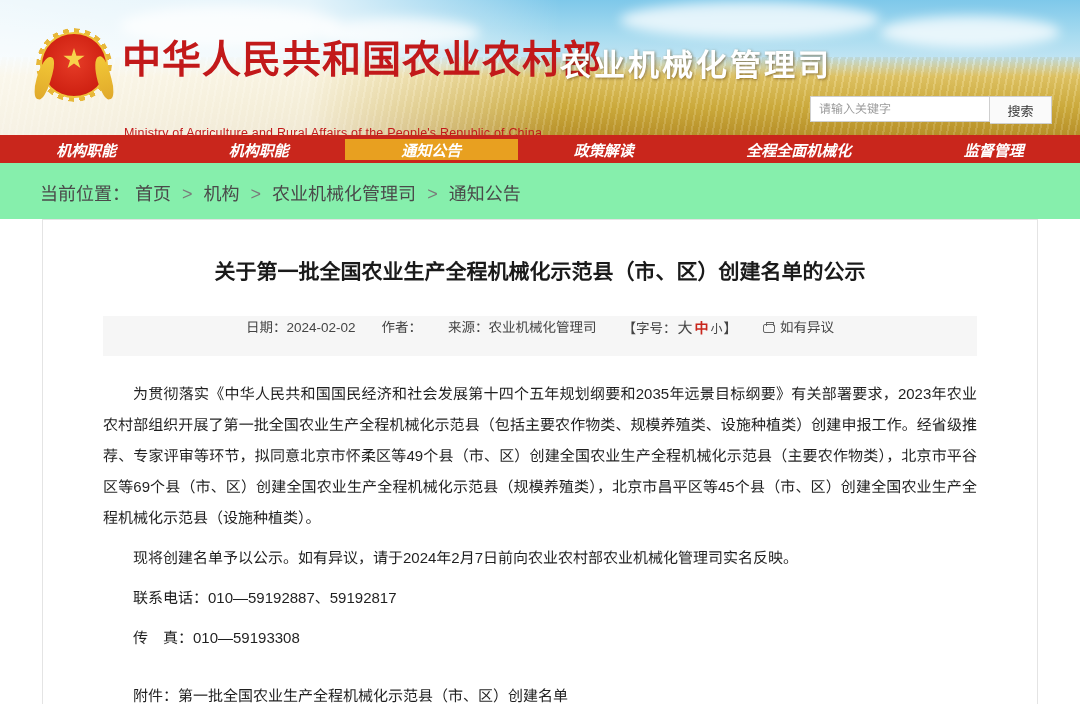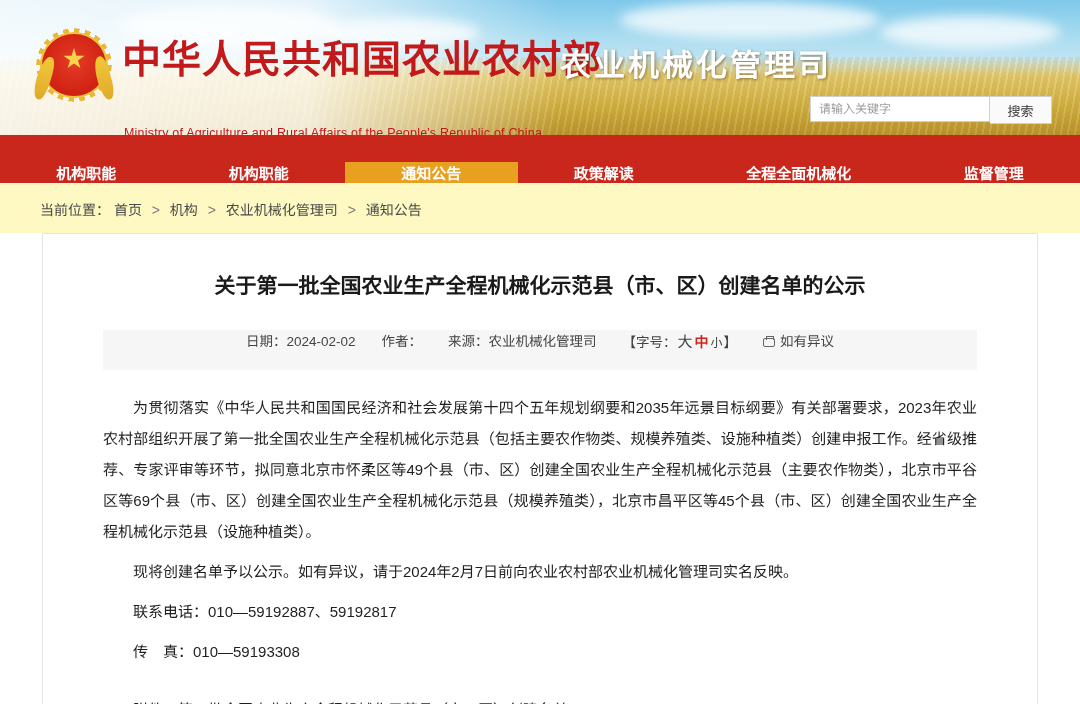--- a/index.html
+++ b/index.html
@@ -133,46 +133,47 @@
     background: #fafafa;
     font-size: 13px;
     color: #333;
     cursor: pointer;
     font-family: "Liberation Sans", sans-serif;
   }
 
   
   .nav {
     width: 1080px;
-    height: 48px;
+    height: 28px;
     background: #c9261c;
     display: flex;
-    align-items: flex-end;
+    align-items: center;
+    font-style: italic;
   }
   .nav-item {
     flex: 1 1 auto;
     display: flex;
     align-items: center;
     justify-content: center;
     color: #ffffff;
     font-size: 15px;
     font-weight: bold;
     cursor: pointer;
     white-space: nowrap;
     padding: 0 6px;
   }
   .nav-item.active { background: #e8a020; }
 
   
   .crumb {
     width: 1080px;
     padding: 16px 40px 14px 40px;
-    font-size: 14px;
+    font-size: 18px;
     color: #4a4a4a;
-    background: #fef9c3;
+    background: #86efac;
   }
   .crumb a { color: #4a4a4a; text-decoration: none; }
   .crumb .sep { margin: 0 6px; color: #7a7a7a; }
 
   
   .card {
     width: 996px;
     margin: 0 auto;
     background: #ffffff;
     border: 1px solid #e4e4e4;

